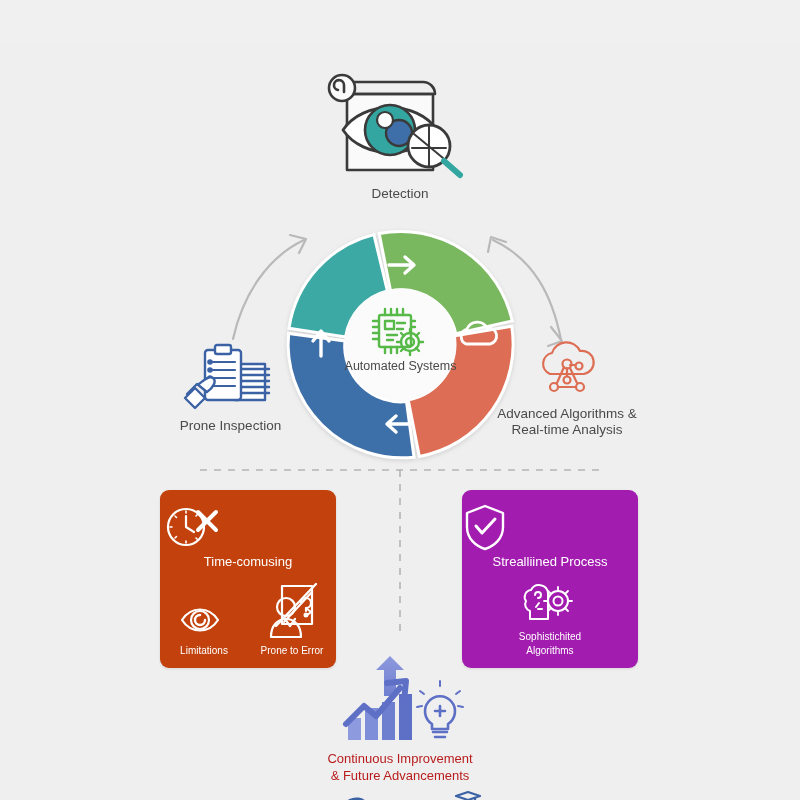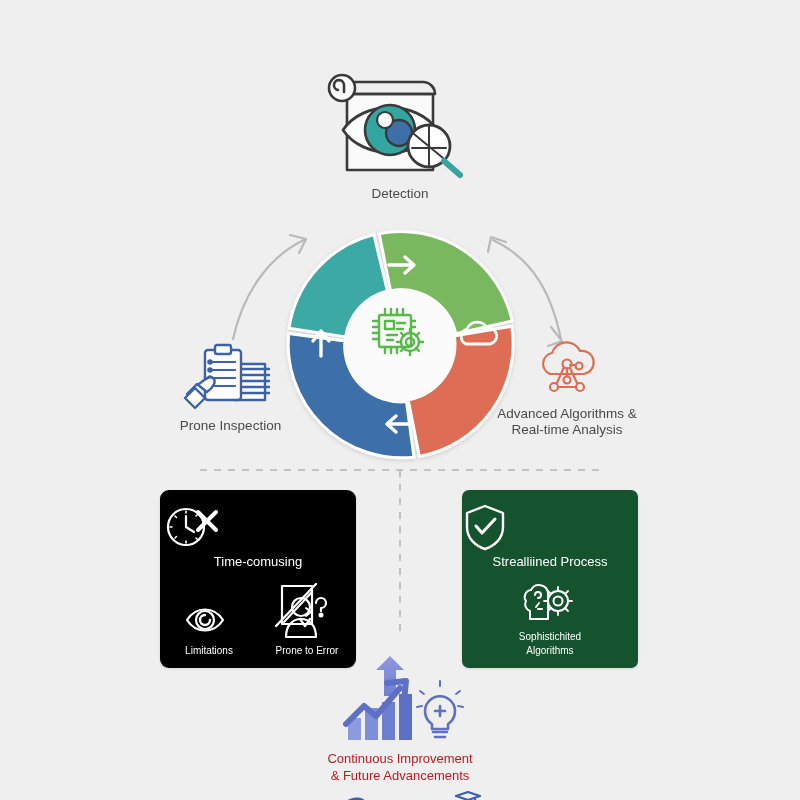--- a/index.html
+++ b/index.html
@@ -21,22 +21,22 @@
     position:absolute;left:0;right:0;top:134px;text-align:center;
     font-size:12.5px;color:#4a4a4a;
   }
 
   
   .card{
     position:absolute;border-radius:9px;z-index:3;
     color:#ffffff;text-align:center;
     box-shadow:0 1px 3px rgba(0,0,0,.10);
   }
-  .card.red{background:#000000;padding-left:20px;}
-  .card.green{background:#14532d;border-radius:7px;}
+  .card.red{background:#c2410c;}
+  .card.green{background:#a21caf;}
   .card-head{
     position:absolute;left:0;right:0;top:8px;
   }
   .card-head .lbl{
     font-size:13px;color:#fff;margin-top:2px;display:block;line-height:15px;
   }
   .card-row{
     position:absolute;left:0;right:0;bottom:10px;
     display:flex;justify-content:space-around;align-items:flex-end;
   }
@@ -231,20 +231,21 @@
                  M92,96 h6 M92,102 h6 M92,108 h6 M92,114 h6
                  M130,96 h4 M130,102 h4"></path>
         <rect x="104" y="96" width="9" height="8"></rect>
         <path d="M116,98 h8 M116,104 h6 M106,110 h10 M106,115 h6"></path>
         <circle cx="129" cy="117" r="9"></circle>
         <circle cx="129" cy="117" r="4"></circle>
         <path d="M129,104 v4 M129,126 v4 M116,117 h4 M138,117 h4
                  M120,108 l3,3 M138,126 l-3,-3 M120,126 l3,-3 M138,108 l-3,3"></path>
       </g>
     </svg>
+    <div class="wheel-center-label">Automated Systems</div>
   </div>
 
   <div class="card red" style="left:160px;top:446px;width:176px;height:178px;">
     <div class="card-head">
       <svg width="64" height="50" viewBox="0 0 64 50" style="margin-top:4px;">
         <g fill="none" stroke="#ffffff" stroke-width="2.2" stroke-linecap="round" stroke-linejoin="round">
           <circle cx="26" cy="25" r="18"></circle>
           <path d="M26,14 L26,25 L34,30"></path>
           <path d="M26,9 v2 M26,39 v2 M10,25 h2 M40,25 h2
                    M15,14 l1.5,1.5 M36,36 l1.5,1.5 M15,36 l1.5,-1.5 M36,14 l1.5,-1.5" stroke-width="1.6"></path>

